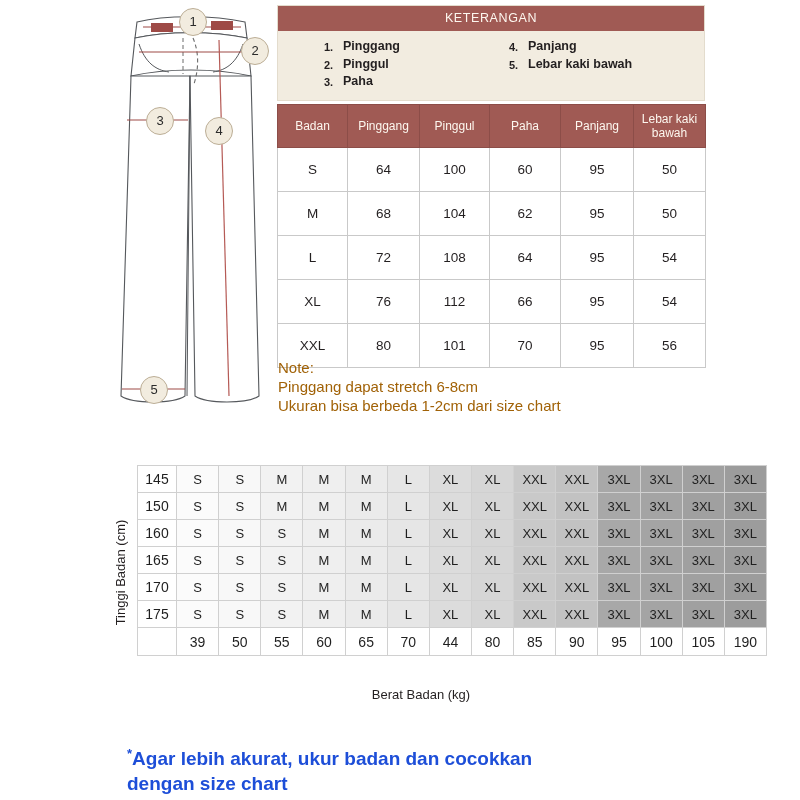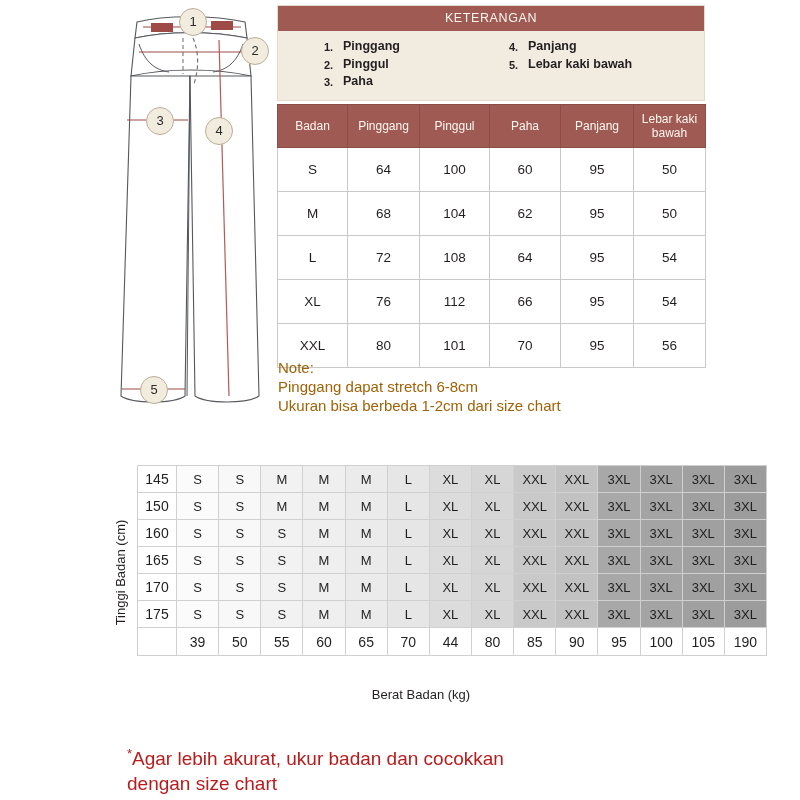--- a/index.html
+++ b/index.html
@@ -198,22 +198,23 @@
     color: #231f20;
   }
 
   
   #footer-note {
     position: absolute;
     left: 127px;
     top: 741px;
     font-size: 19px;
     line-height: 25px;
-    color: #b91c1c;
+    color: #1d4ed8;
     white-space: pre-line;
+    font-weight: bold;
   }
   #footer-note .star { font-size: 13px; vertical-align: super; }
 </style>
 </head>
 <body>
 
 <div id="page">
 
   <div id="illustration">
     <svg width="190" height="412" viewBox="0 0 190 412">

